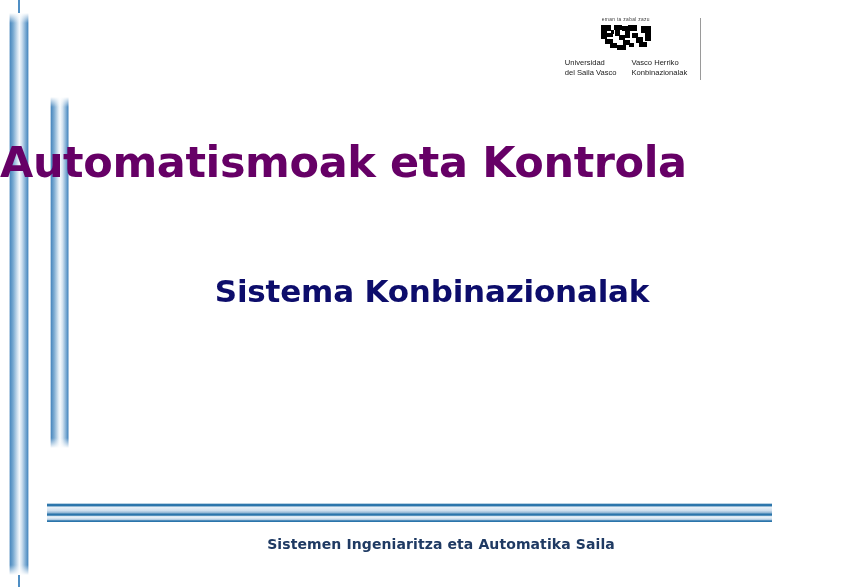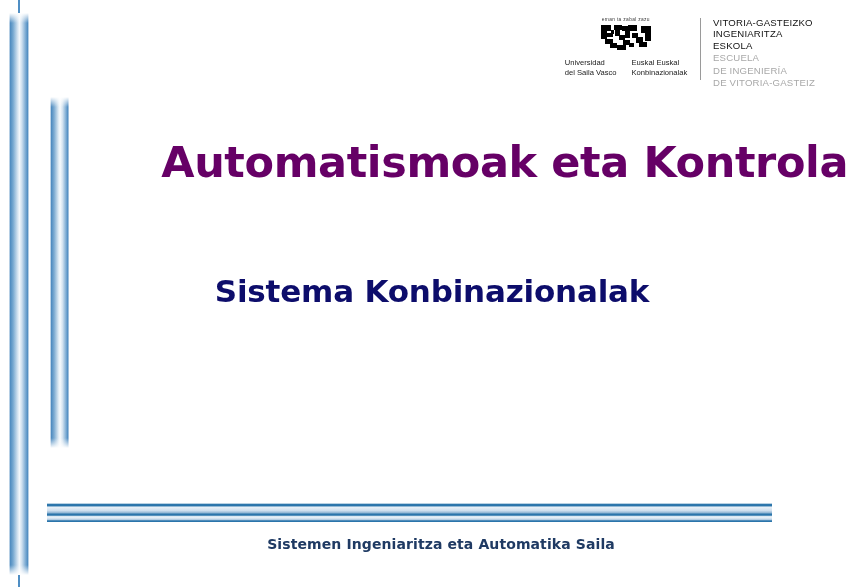--- a/index.html
+++ b/index.html
@@ -168,21 +168,21 @@
     font-weight: 400;
     margin-top: 1px;
   }
 
   
   .title-main {
     position: absolute;
     left: 0;
     top: 137px;
     width: 848px;
-    text-align: right;
+    text-align: left;
     font-size: 43px;
     font-weight: bold;
     letter-spacing: -0.4px;
     color: #660066;
     font-family: "DejaVu Sans", sans-serif;
   }
   .title-sub {
     position: absolute;
     left: 8px;
     top: 273px;
@@ -248,36 +248,28 @@
           <rect x="30" y="20" width="5" height="4"></rect>
         </g>
       </svg>
 
       <div class="logo-left-names">
         <div>
           <div>Universidad</div>
           <div>del Saila Vasco</div>
         </div>
         <div>
-          <div>Euskal Euskal</div>
+          <div>Vasco Herriko</div>
           <div>Konbinazionalak</div>
         </div>
       </div>
     </div>
 
     <div class="logo-divider"></div>
 
-    <div class="logo-right">
-      <div class="logo-eu">VITORIA-GASTEIZKO</div>
-      <div class="logo-eu">INGENIARITZA</div>
-      <div class="logo-eu">ESKOLA</div>
-      <div class="logo-es">ESCUELA</div>
-      <div class="logo-es">DE INGENIERÍA</div>
-      <div class="logo-es">DE VITORIA-GASTEIZ</div>
-    </div>
   </div>
 
   <div class="title-main">Automatismoak eta Kontrola</div>
   <div class="title-sub">Sistema Konbinazionalak</div>
 
   <div class="hbar"></div>
   <div class="footer-text">Sistemen Ingeniaritza eta Automatika Saila</div>
 
 </div>
 

